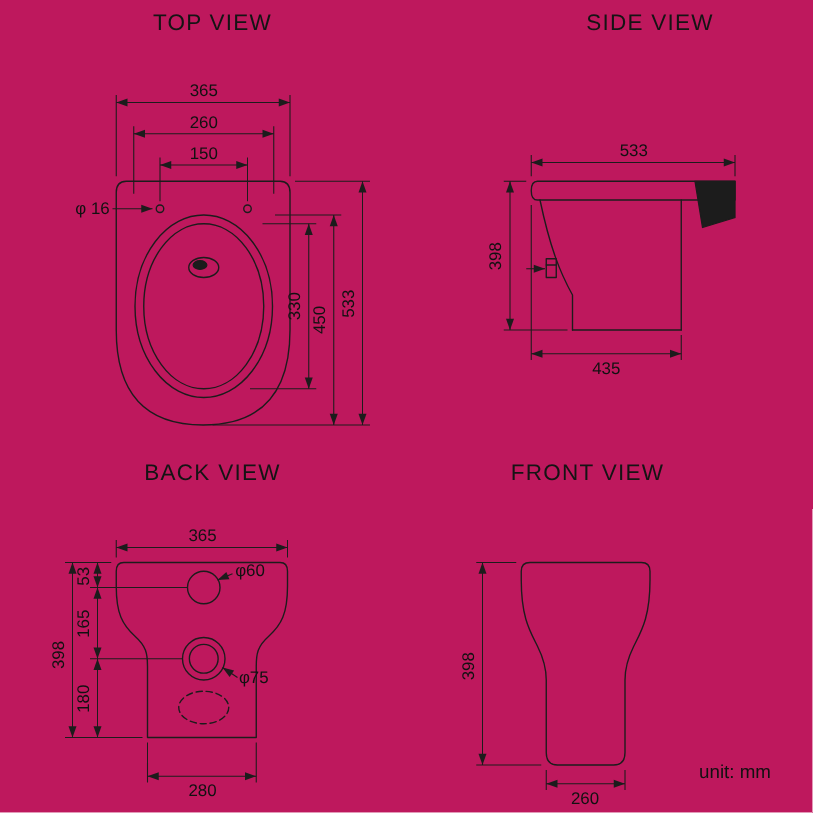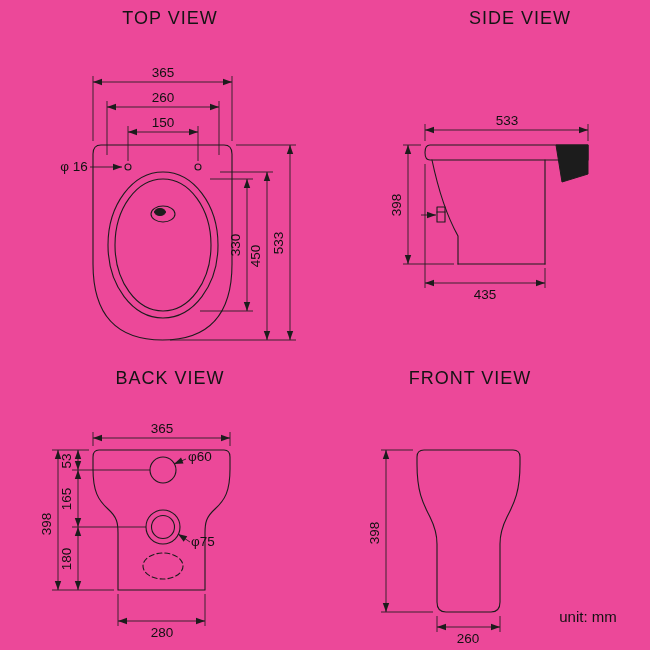--- a/index.html
+++ b/index.html
@@ -1,16 +1,16 @@
 <!DOCTYPE html>
 <html><head>
 <meta charset="utf-8">
 <style>
   html,body{margin:0;padding:0;background:#fff;}
-  .canvas{position:relative;width:650px;height:650px;background:#ec4899;overflow:hidden;}
+  .canvas{position:relative;width:650px;height:650px;background:#be185d;overflow:hidden;}
   svg{display:block;}
   svg text{font-family:"Liberation Sans",sans-serif;fill:#111;}
   .vtitle{font-size:18px;text-anchor:middle;letter-spacing:1px;fill:#141414;}
   .dim{font-size:13.5px;text-anchor:middle;}
   .unit{font-size:15px;text-anchor:middle;}
   .shape{fill:none;stroke:#1c1c1c;stroke-width:1.1;stroke-linejoin:round;stroke-linecap:round;}
   .shape-fill{fill:#1c1c1c;stroke:#1c1c1c;stroke-width:1;}
   .ext{fill:none;stroke:#1c1c1c;stroke-width:0.85;}
   .dim-line{fill:none;stroke:#1c1c1c;stroke-width:0.85;marker-start:url(#ah);marker-end:url(#ah);}
   .leader{fill:none;stroke:#1c1c1c;stroke-width:0.85;marker-end:url(#ah);}

